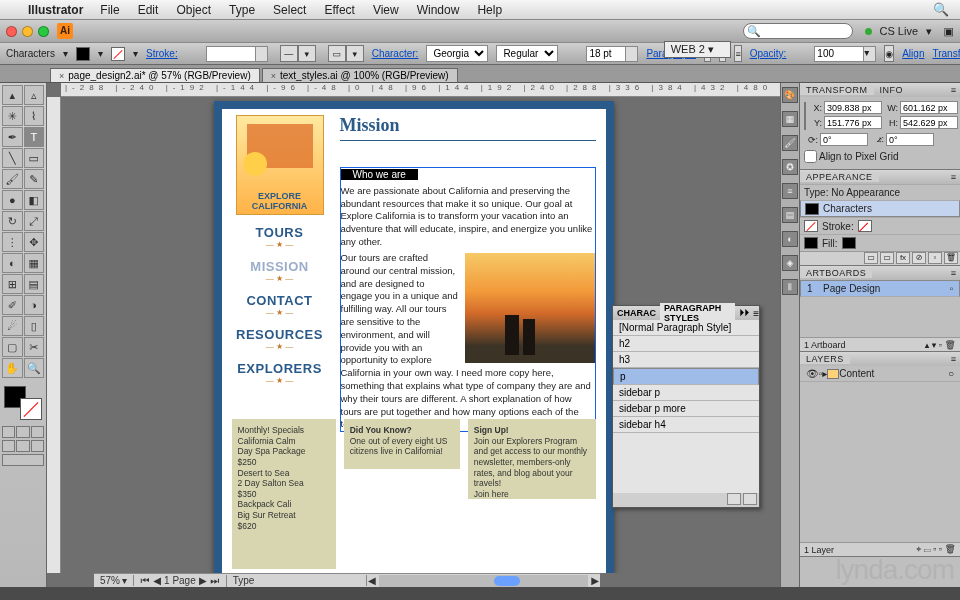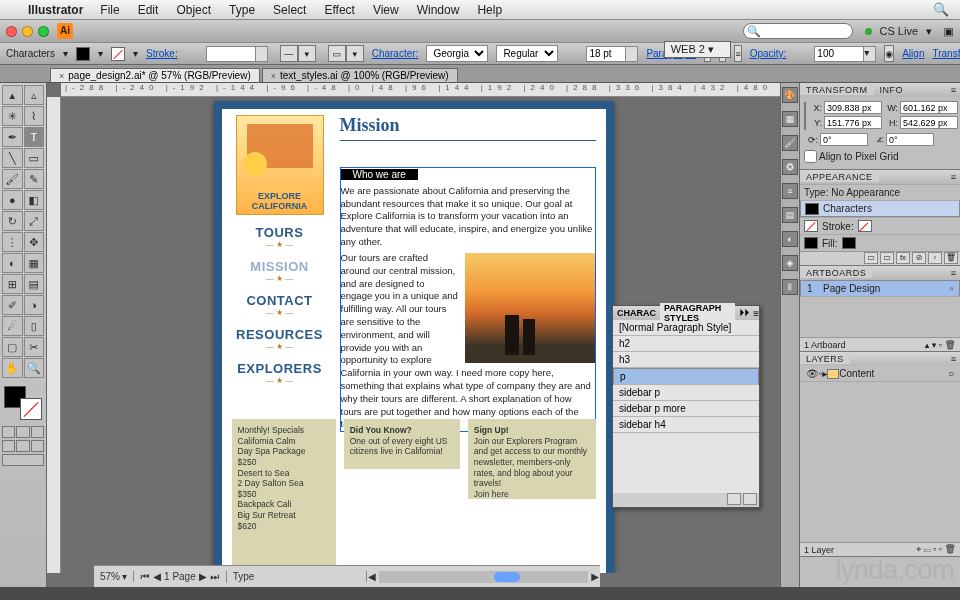--- a/index.html
+++ b/index.html
@@ -84,21 +84,21 @@
 .float-img .sil { position: absolute; bottom: 8px; left: 40px; width: 14px; height: 40px; background: #1a1410; }
 .float-img .sil2 { position: absolute; bottom: 8px; left: 58px; width: 12px; height: 36px; background: #1a1410; }
 .boxes-row { position: absolute; left: 10px; right: 10px; top: 310px; display: flex; gap: 8px; }
 .promo { background: #d7d6b0; padding: 6px; font-size: 8.5px; color: #333; line-height: 1.25; }
 .promo1 { width: 106px; height: 150px; }
 .promo2 { width: 118px; height: 50px; }
 .promo3 { width: 130px; height: 80px; }
 .promo b { font-size: 8.5px; }
 
 
-.status { position: absolute; bottom: 0; left: 47px; right: 180px; height: 22px; background: #d4d4d4; border-top: 1px solid #888; font-size: 10px; color: #333; display: flex; align-items: center; }
+.status { position: absolute; bottom: 0; left: 47px; right: 180px; height: 14px; background: #d4d4d4; border-top: 1px solid #888; font-size: 10px; color: #333; display: flex; align-items: center; }
 .status .seg { border-right: 1px solid #888; padding: 0 6px; display: flex; align-items: center; gap: 2px; }
 .status .nav-ar { width: 10px; text-align: center; }
 .hscroll { flex: 1; background: #bbb; height: 12px; margin: 0 2px; position: relative; }
 .hscroll .thumb { position: absolute; left: 55%; width: 26px; top: 1px; bottom: 1px; background: #6aa0ff; border-radius: 6px; }
 
 
 .dock { position: absolute; right: 160px; top: 0; bottom: 0; width: 20px; background: #b0b0b0; border-left: 1px solid #666; border-right: 1px solid #666; display: flex; flex-direction: column; align-items: center; padding-top: 4px; gap: 8px; }
 .dock span { width: 16px; height: 16px; background: #888; border: 1px solid #555; font-size: 9px; color: #eee; text-align: center; line-height: 14px; }
 .panels { position: absolute; right: 0; top: 0; bottom: 0; width: 160px; background: #bfbfbf; font-size: 10px; color: #222; }
 .panel { border-bottom: 1px solid #777; }

